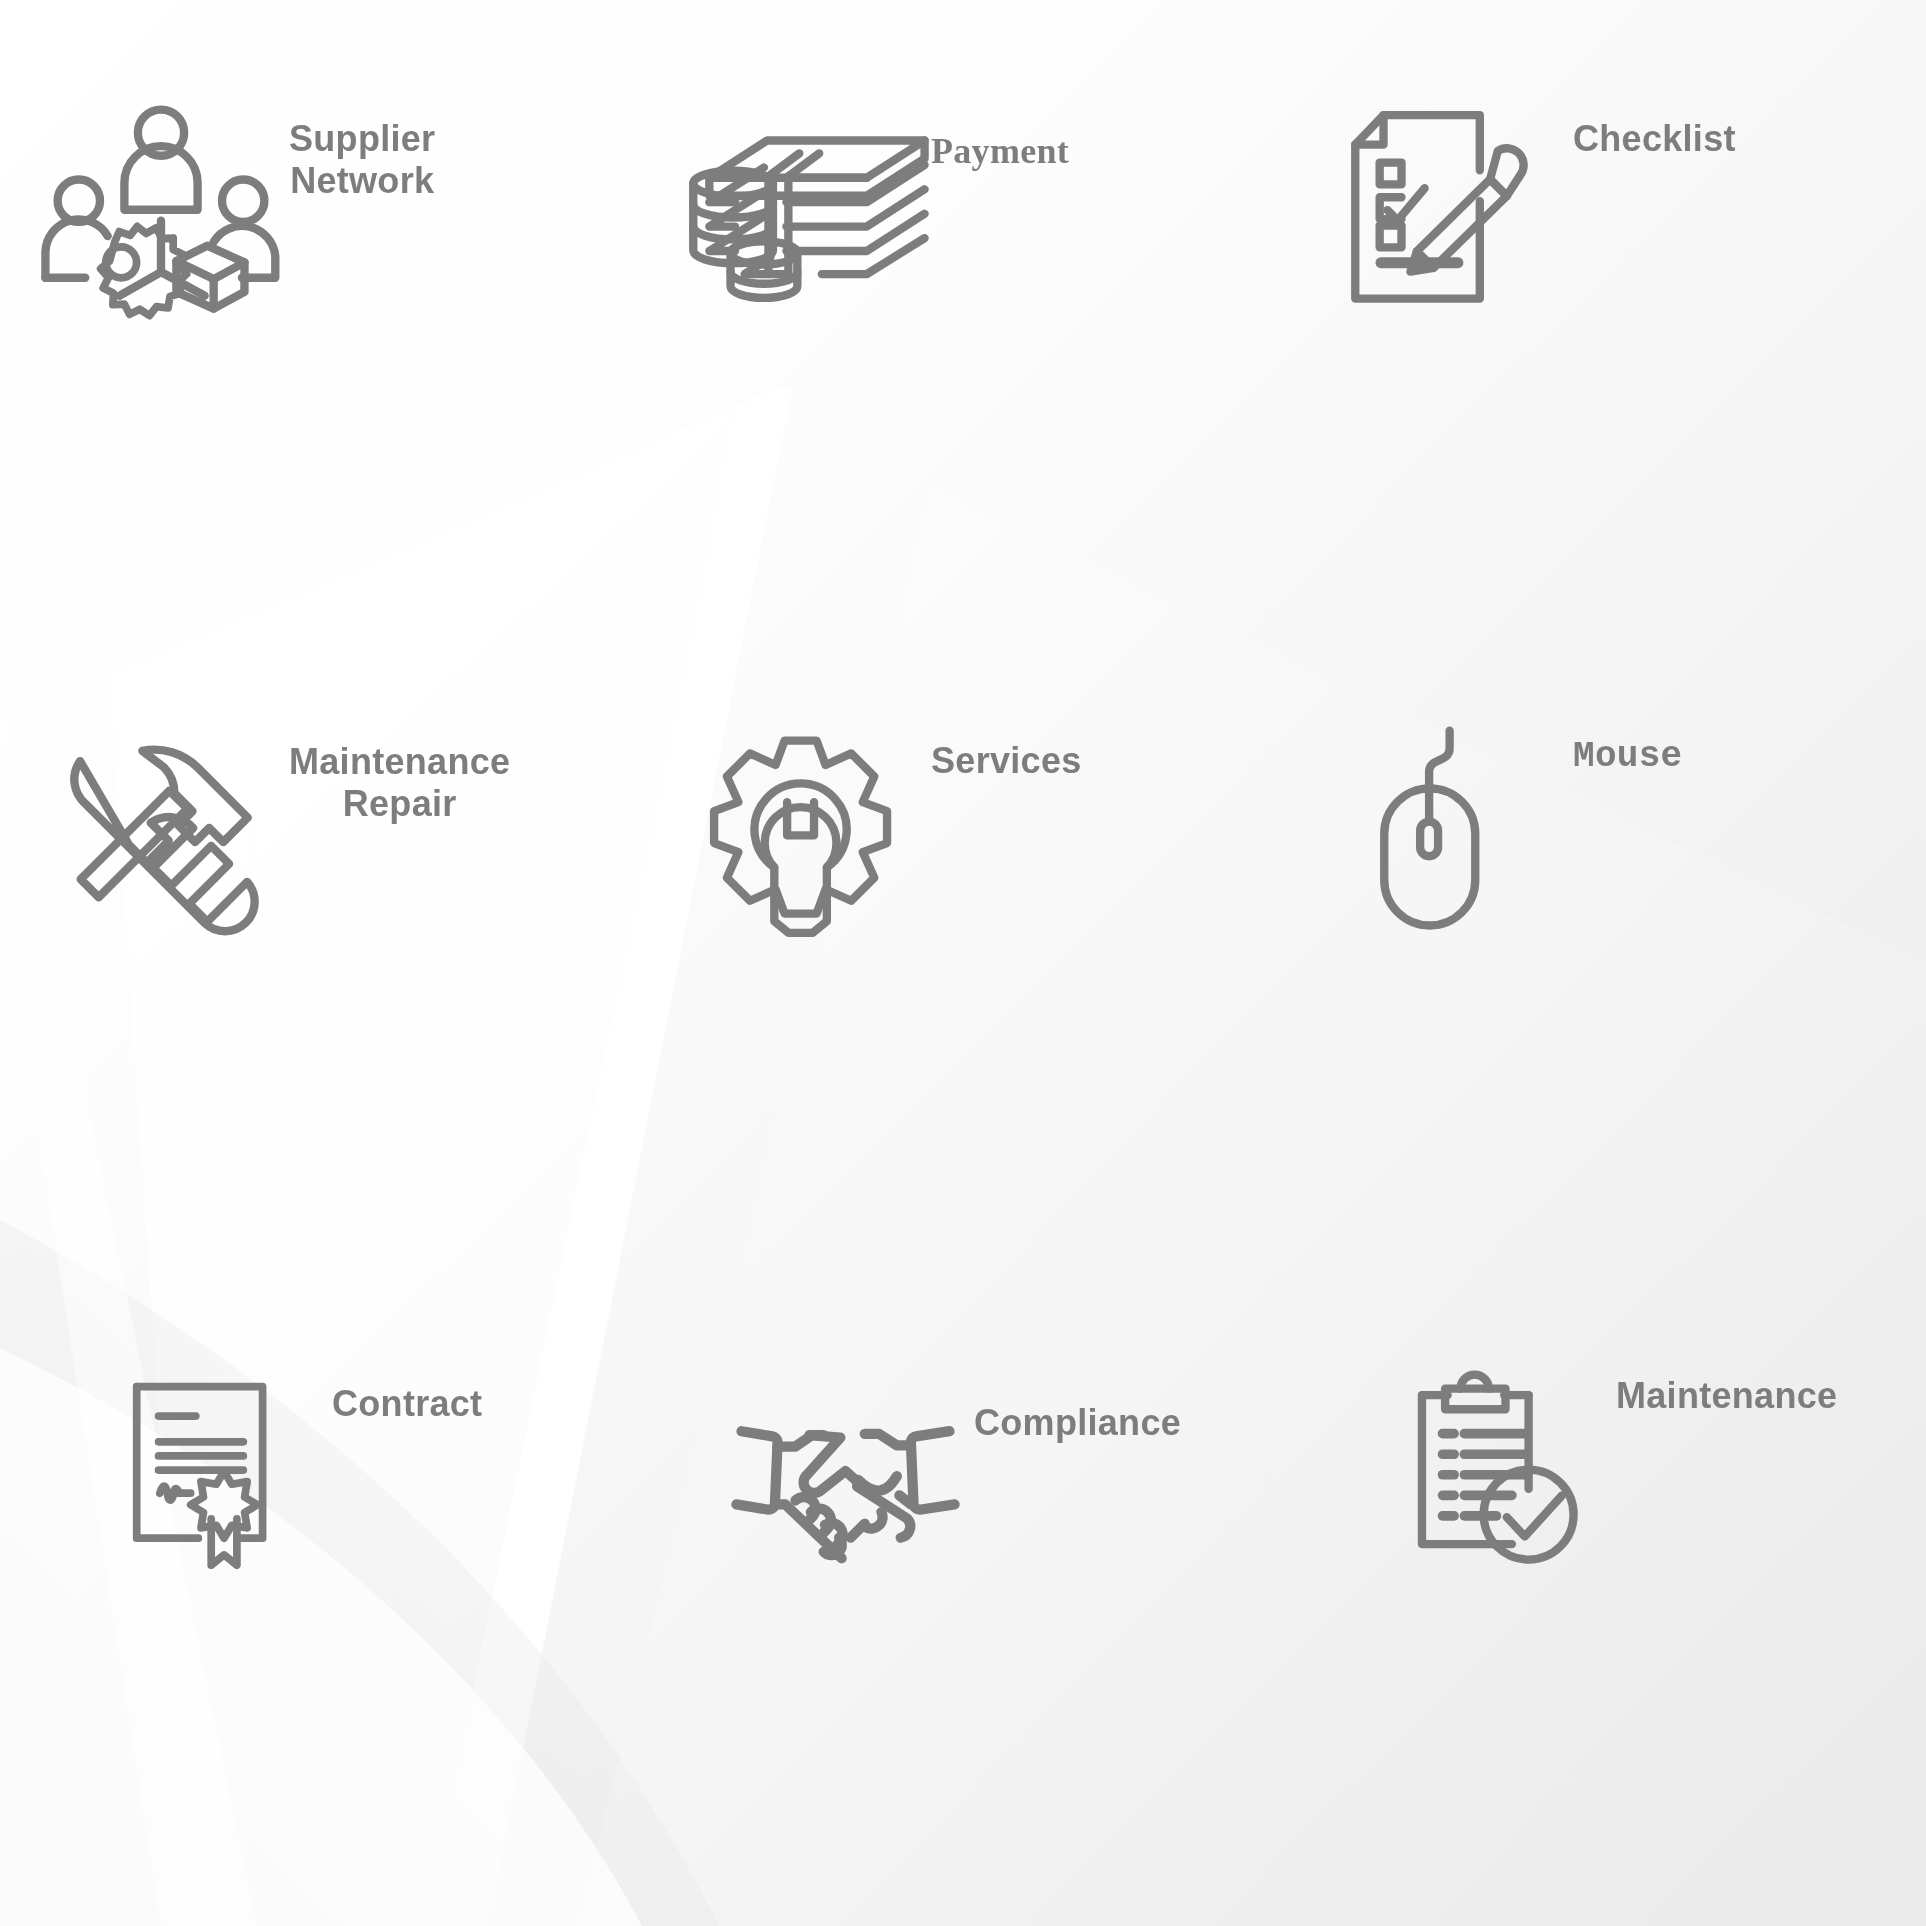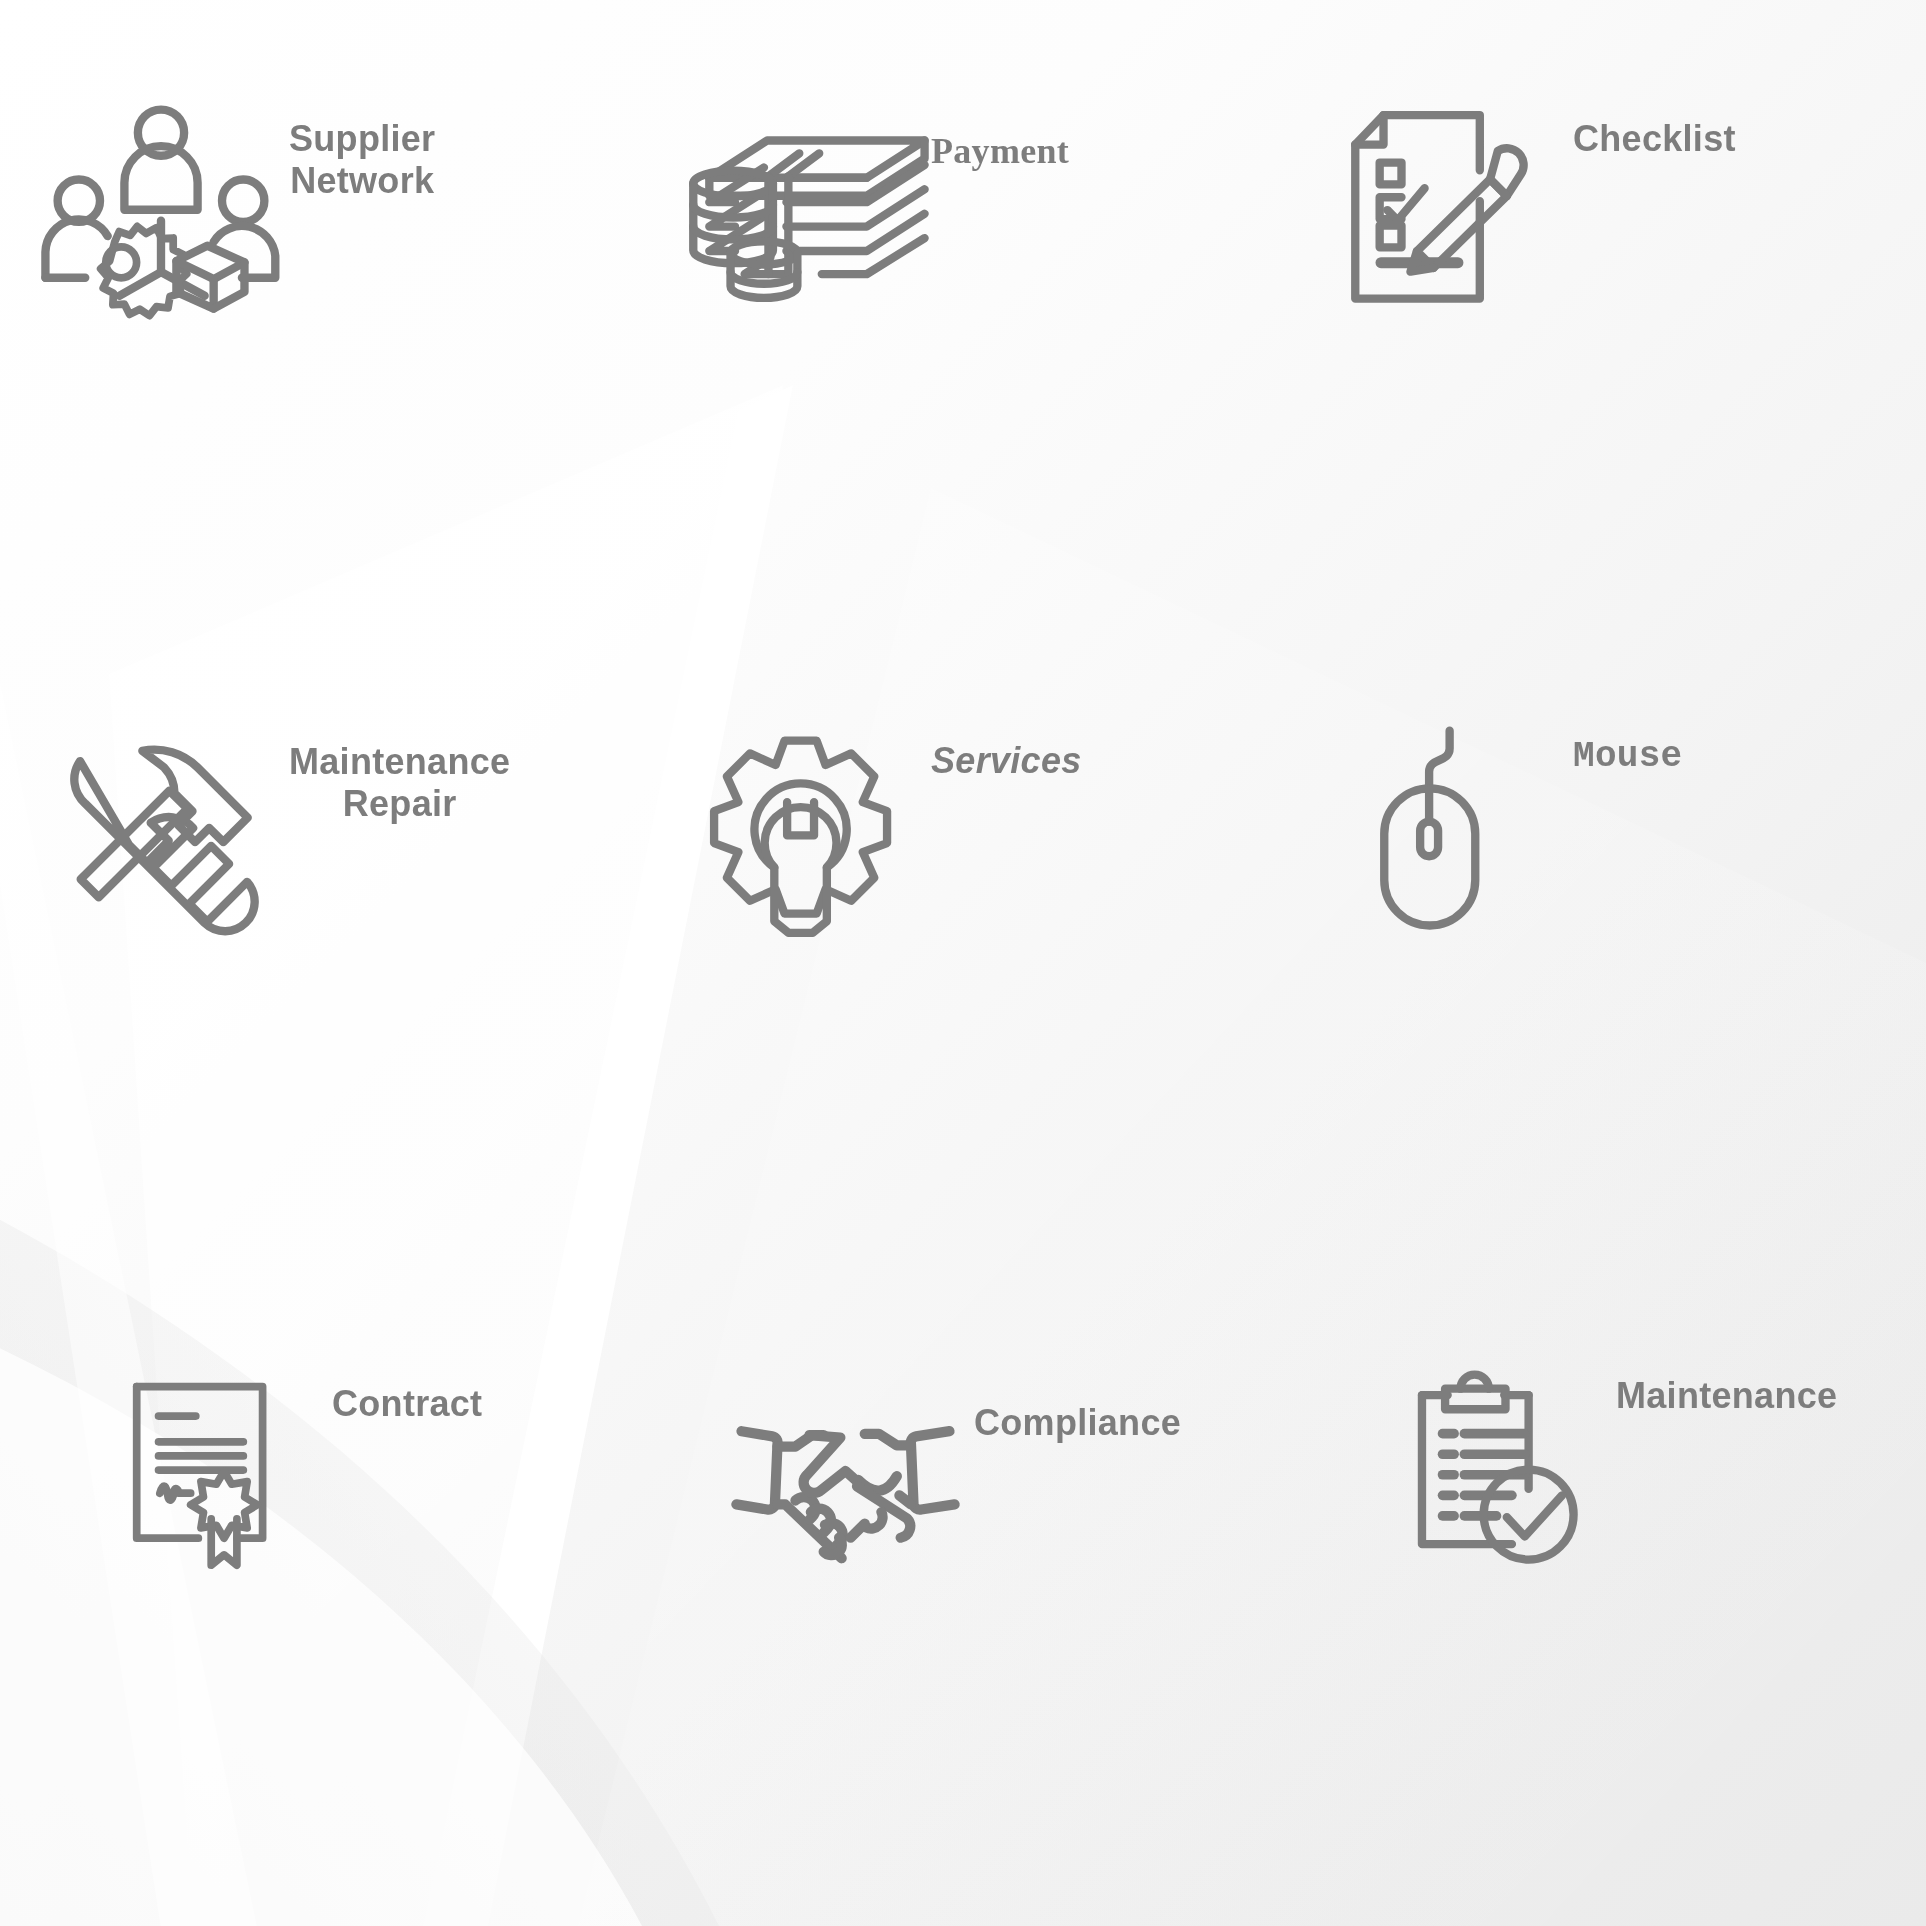--- a/index.html
+++ b/index.html
@@ -74,21 +74,21 @@
 
   
   .cell.r1 { padding-top: 96px; }
   .cell.r2 { padding-top: 77px; }
   .cell.r3 { padding-top: 77px; margin-left: 43px; }
 
   .cell.c1.r1 .icon-wrap { height: 238px; }
   .cell.c2.r1 { padding-top: 108px; font-family: Liberation Serif, serif; }
   .cell.c3.r1 { padding-top: 96px; }
 
-  .cell.c2.r2 { padding-top: 76px; font-style: italic; }
+  .cell.c2.r2 { padding-top: 76px; }
   .cell.c3.r2 { padding-top: 72px; font-family: Liberation Mono, monospace; }
 
   .cell.c2.r3 { padding-top: 96px; }
   .cell.c3.r3 { padding-top: 69px; }
 </style>
 </head>
 <body>
 
 <div id="canvas">
 

